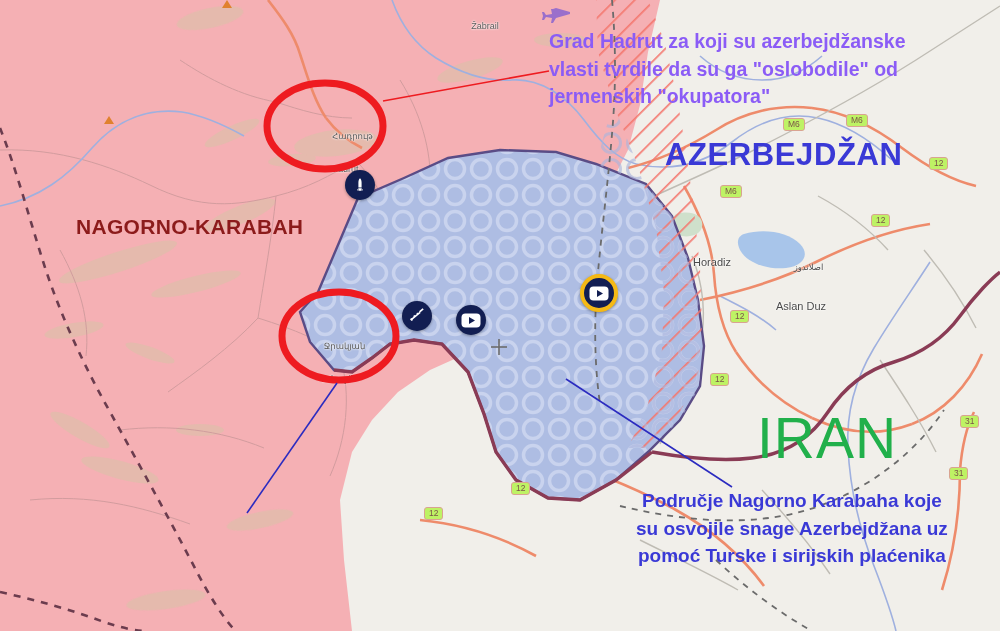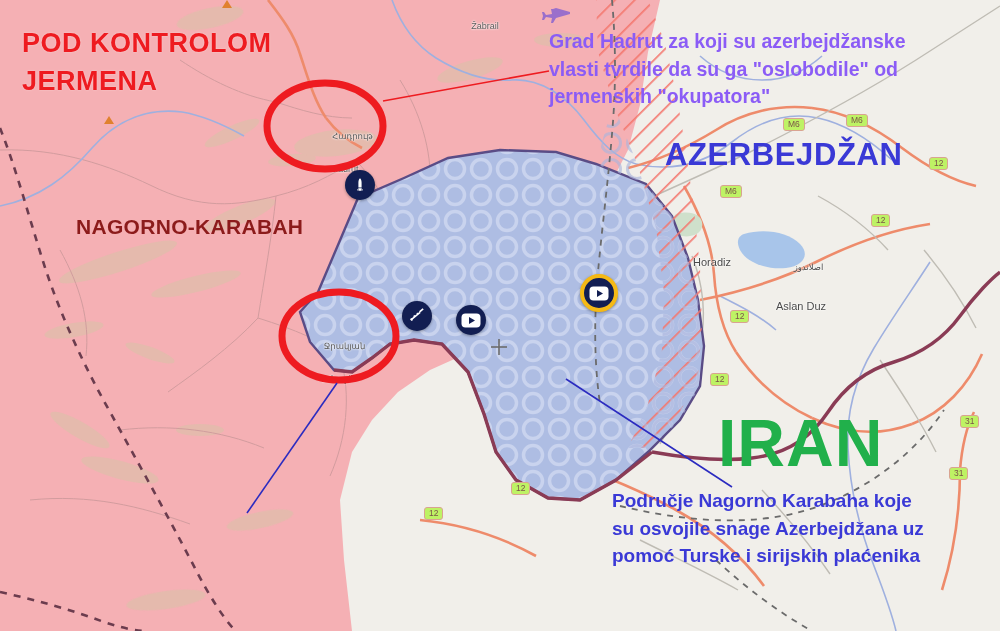--- a/index.html
+++ b/index.html
@@ -37,23 +37,24 @@
     margin-left:44px;
   }
   .title-blue{
     color:#3A39D6;
     font-size:31px;
     font-weight:bold;
     letter-spacing:.6px;
   }
   .title-green{
     color:#21B04B;
-    font-size:66px;
-    font-weight:bold;
+    font-size:57px;
+    font-weight:normal;
     letter-spacing:1px;
+    margin-left:39px;
   }
   .ann-black{
     color:#8b5cf6;
     font-size:19.5px;
     font-weight:bold;
     line-height:1.42;
   }
   .ann-blue{
     color:#3A39D6;
     font-size:19px;
@@ -349,31 +350,29 @@
 
   <div class="marker hl" style="left:580px;top:274px;">
     <span>
       <svg width="20" height="15" viewBox="0 0 20 15">
         <rect x="0.5" y="0.5" width="19" height="14" rx="4" fill="#fff"></rect>
         <polygon points="8,4 14,7.5 8,11" fill="#121E52"></polygon>
       </svg>
     </span>
   </div>
 
-  <div class="lbl title-red" style="left:22px;top:24px;">POD KONTROLOM
-JERMENA</div>
 
   <div class="lbl title-dark-red" style="left:32px;top:215px;">NAGORNO-KARABAH</div>
 
   <div class="lbl title-blue" style="left:665px;top:137px;">AZERBEJDŽAN</div>
 
   <div class="lbl title-green" style="left:718px;top:405px;">IRAN</div>
 
   <div class="lbl ann-black" style="left:549px;top:28px;">Grad Hadrut za koji su azerbejdžanske
 vlasti tvrdile da su ga "oslobodile" od
 jermenskih "okupatora"</div>
 
 
-  <div class="lbl ann-blue" style="left:612px;top:487px;">Područje Nagorno Karabaha koje
+  <div class="lbl ann-blue" style="left:636px;top:487px;text-align:center;">Područje Nagorno Karabaha koje
 su osvojile snage Azerbejdžana uz
 pomoć Turske i sirijskih plaćenika</div>
 
 </div>
 
 </body></html>

